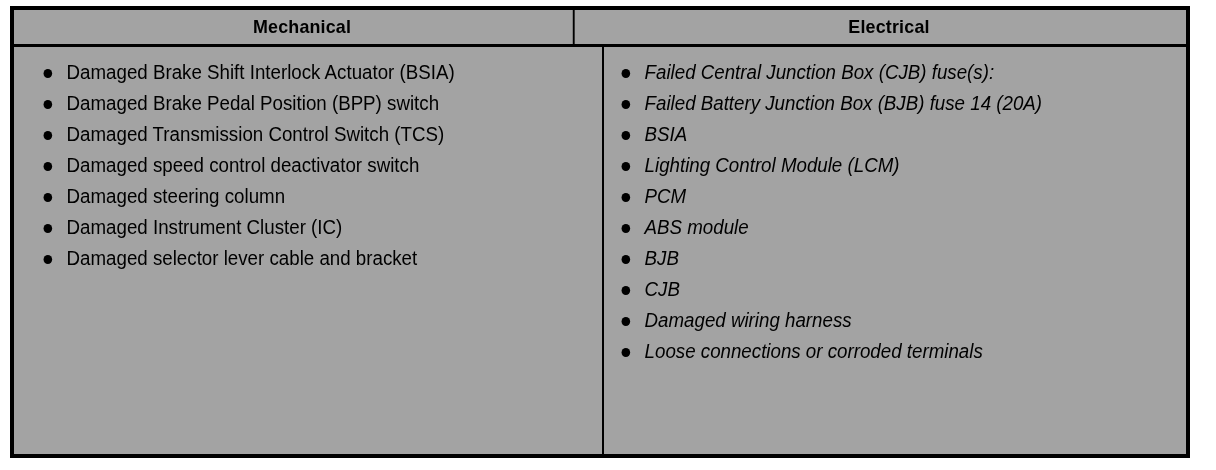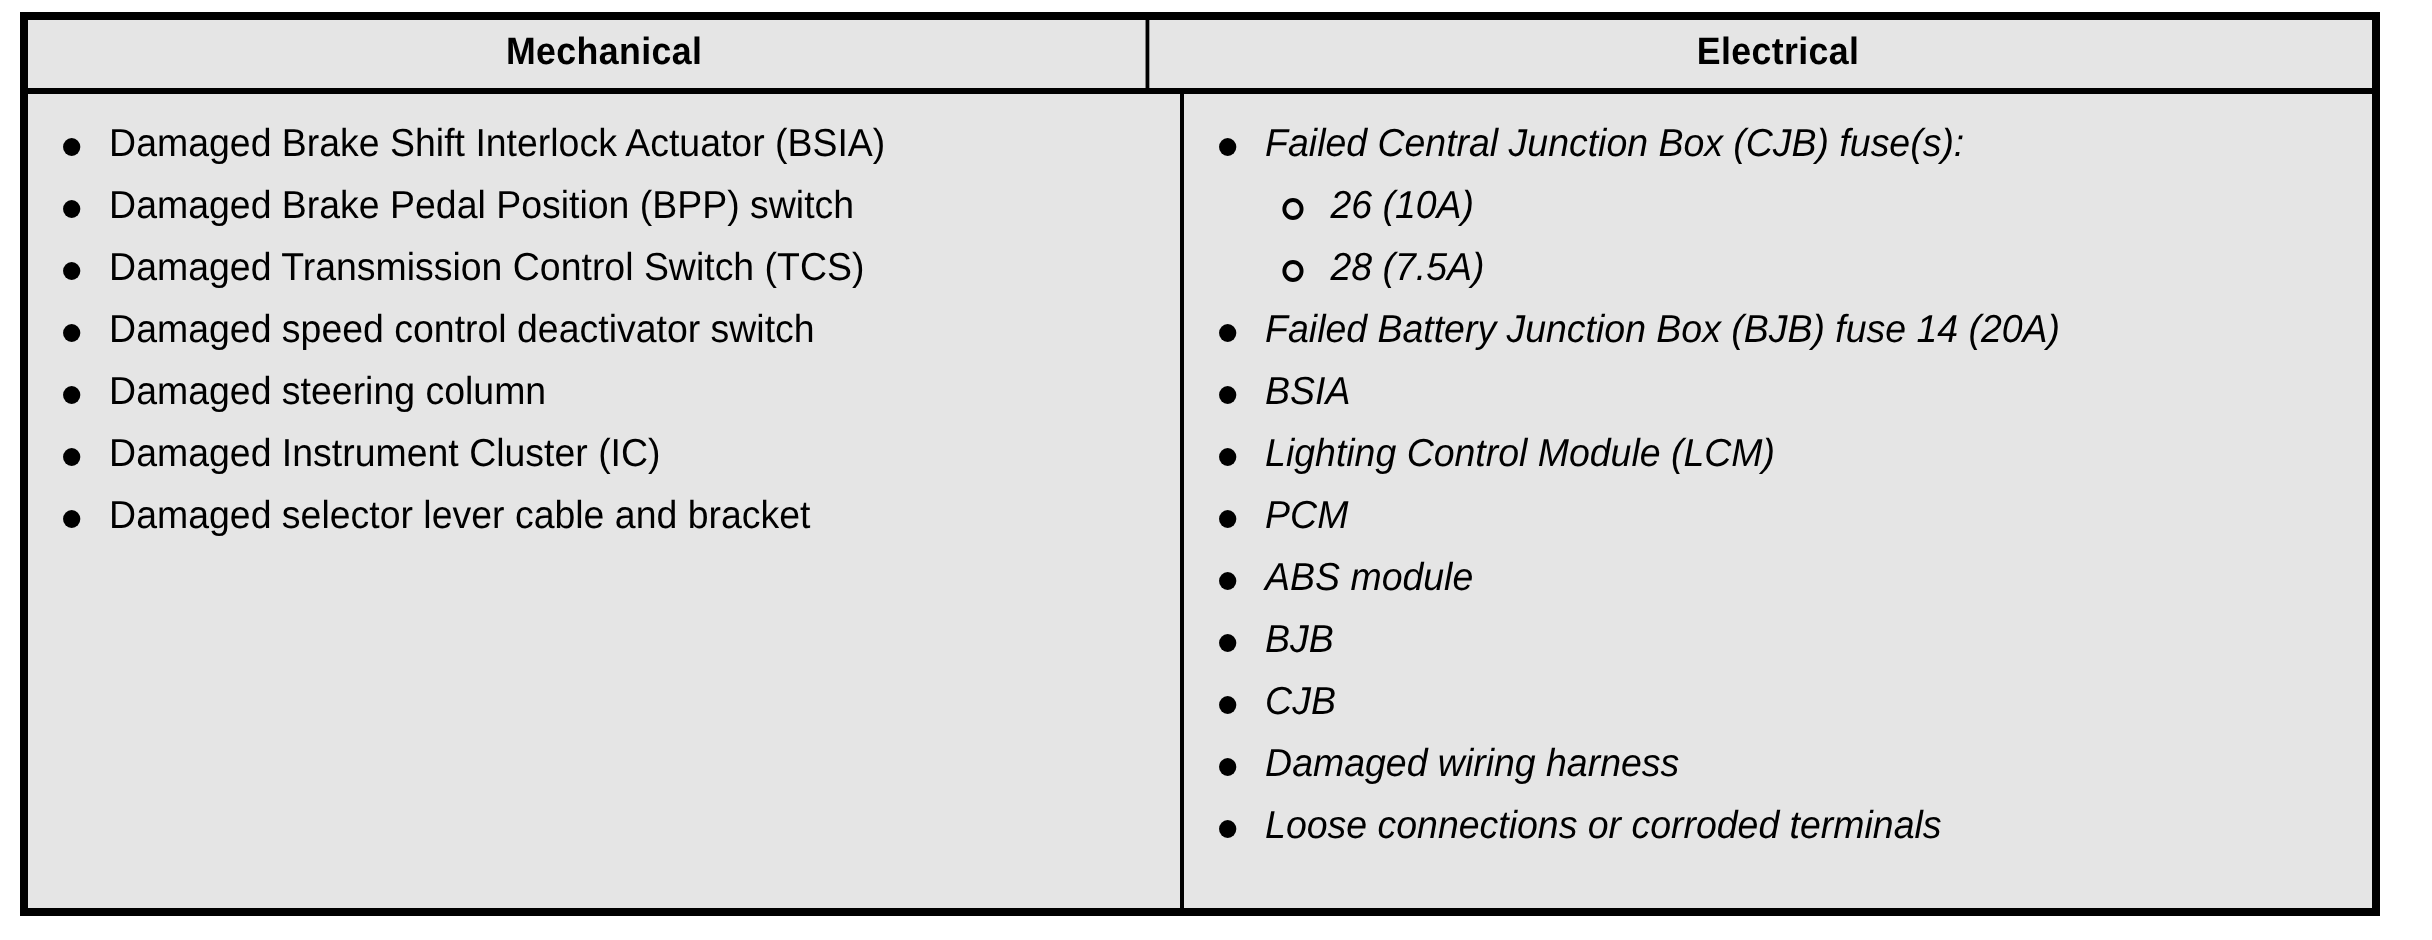--- a/index.html
+++ b/index.html
@@ -24,21 +24,21 @@
 
   
   .cause-table {
     position: absolute;
     left: 10px;
     top: 6px;
     width: 1180px;
     height: 452px;
     box-sizing: border-box;
     border: 4px solid #000000;
-    background: #e5e5e5;
+    background: #a3a3a3;
     display: flex;
     flex-direction: column;
   }
 
   
   .table-head {
     display: flex;
     flex: 0 0 auto;
     height: 37px;
     border-bottom: 3px solid #000000;
@@ -60,20 +60,21 @@
   }
   .head-cell.col-right {
     flex: 1 1 auto;
   }
 
   
   .table-body {
     display: flex;
     flex: 1 1 auto;
     min-height: 0;
+    padding-left: 12px;
   }
   .body-cell {
     box-sizing: border-box;
     padding: 10px 6px 6px 6px;
   }
   .body-cell.col-left {
     flex: 0 0 578px;
     border-right: 2px solid #000000;
   }
   .body-cell.col-right {
@@ -190,32 +191,20 @@
           </li>
         </ul>
       </div>
 
       <div class="body-cell col-right">
         <ul class="bullets right-list">
           <li class="bullet-item">
             <span class="bullet-marker"></span>
             <span>Failed Central Junction Box (CJB) fuse(s):</span>
           </li>
-          <li style="list-style:none">
-            <ul class="sub-bullets">
-              <li class="sub-bullet-item">
-                <span class="sub-bullet-marker"></span>
-                <span>26 (10A)</span>
-              </li>
-              <li class="sub-bullet-item">
-                <span class="sub-bullet-marker"></span>
-                <span>28 (7.5A)</span>
-              </li>
-            </ul>
-          </li>
           <li class="bullet-item">
             <span class="bullet-marker"></span>
             <span>Failed Battery Junction Box (BJB) fuse 14 (20A)</span>
           </li>
           <li class="bullet-item">
             <span class="bullet-marker"></span>
             <span>BSIA</span>
           </li>
           <li class="bullet-item">
             <span class="bullet-marker"></span>

